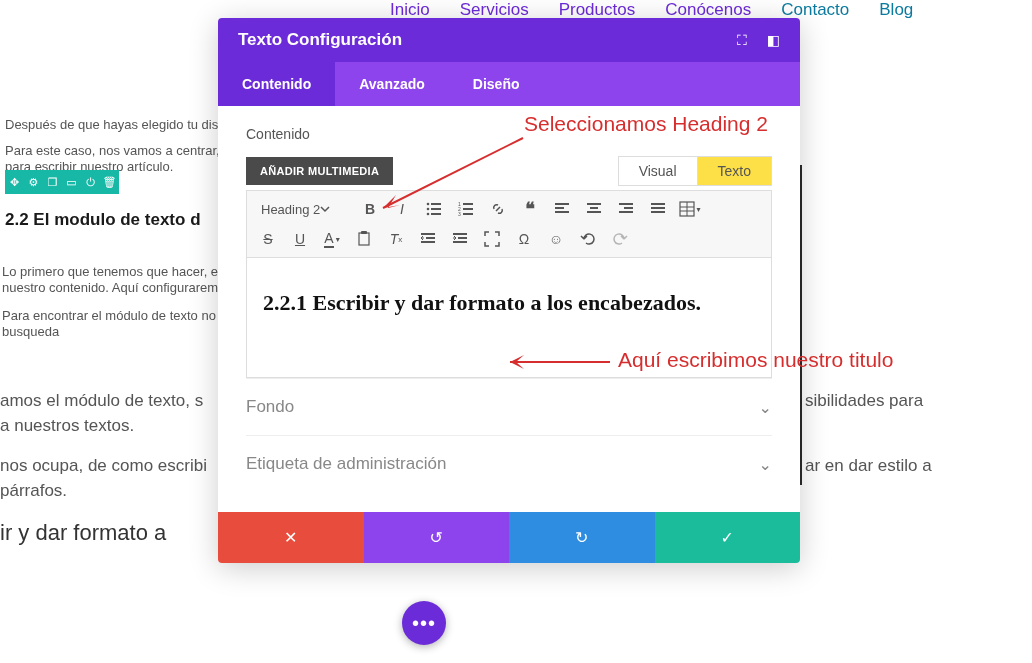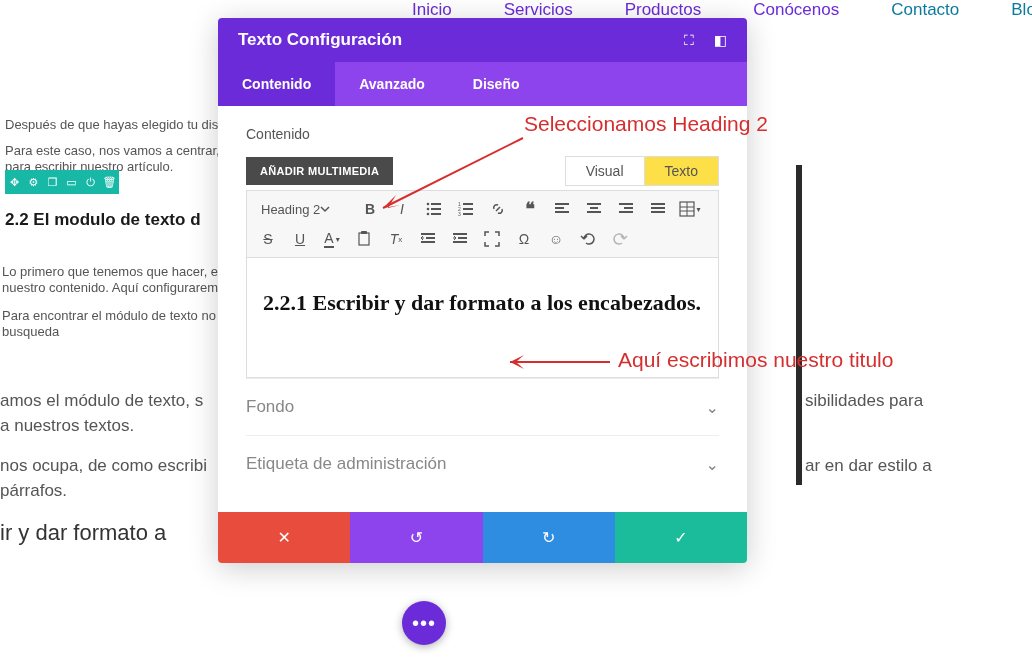--- a/index.html
+++ b/index.html
@@ -1,33 +1,33 @@
 <!DOCTYPE html>
 <html><head>
   <meta charset="utf-8">
   <style>
     * { margin: 0; padding: 0; box-sizing: border-box; }
     body { font-family: -apple-system, BlinkMacSystemFont, "Segoe UI", Helvetica, Arial, sans-serif; background: #fff; width: 1032px; height: 663px; overflow: hidden; position: relative; }
     
     
     .bg-nav { position: absolute; top: 0; left: 390px; display: flex; gap: 30px; font-size: 17px; font-weight: 500; }
-    .bg-nav span { color: #0c7a9e; margin-left: 22px; }
+    .bg-nav span { color: #0c7a9e; }
     .bg-nav span.purple { color: #6c2bd9; }
     
     .bg-text { position: absolute; font-size: 13px; color: #555; line-height: 1.4; font-weight: 500; }
     .bg-heading { position: absolute; font-size: 17px; font-weight: 700; color: #1a1a1a; }
     .bg-body { position: absolute; font-size: 17px; color: #555; line-height: 1.5; }
     .bg-section-title { position: absolute; font-size: 22px; color: #333; font-weight: 400; }
     
     
     .module-toolbar { position: absolute; top: 170px; left: 5px; background: #17b8a6; display: flex; padding: 0; }
     .module-toolbar .tb-icon { width: 19px; height: 24px; display: flex; align-items: center; justify-content: center; color: #fff; font-size: 11px; }
     
     
-    .modal { position: absolute; top: 18px; left: 218px; width: 529px; background: #fff; border-radius: 4px; box-shadow: 0 5px 30px rgba(0,0,0,0.2); overflow: hidden; }
+    .modal { position: absolute; top: 18px; left: 218px; width: 582px; background: #fff; border-radius: 4px; box-shadow: 0 5px 30px rgba(0,0,0,0.2); overflow: hidden; }
     .modal-header { background: #6c2bd9; color: #fff; padding: 12px 20px; display: flex; align-items: center; justify-content: space-between; }
     .modal-title { font-size: 17px; font-weight: 600; }
     .modal-header-icons { display: flex; gap: 20px; }
     .modal-header-icons span { font-size: 14px; cursor: pointer; }
     
     .modal-tabs { background: #8e44ec; display: flex; }
     .modal-tab { padding: 14px 24px; color: #fff; font-size: 14px; font-weight: 600; cursor: pointer; }
     .modal-tab.active { background: #6c2bd9; }
     
     .modal-body { padding: 20px 28px; }

